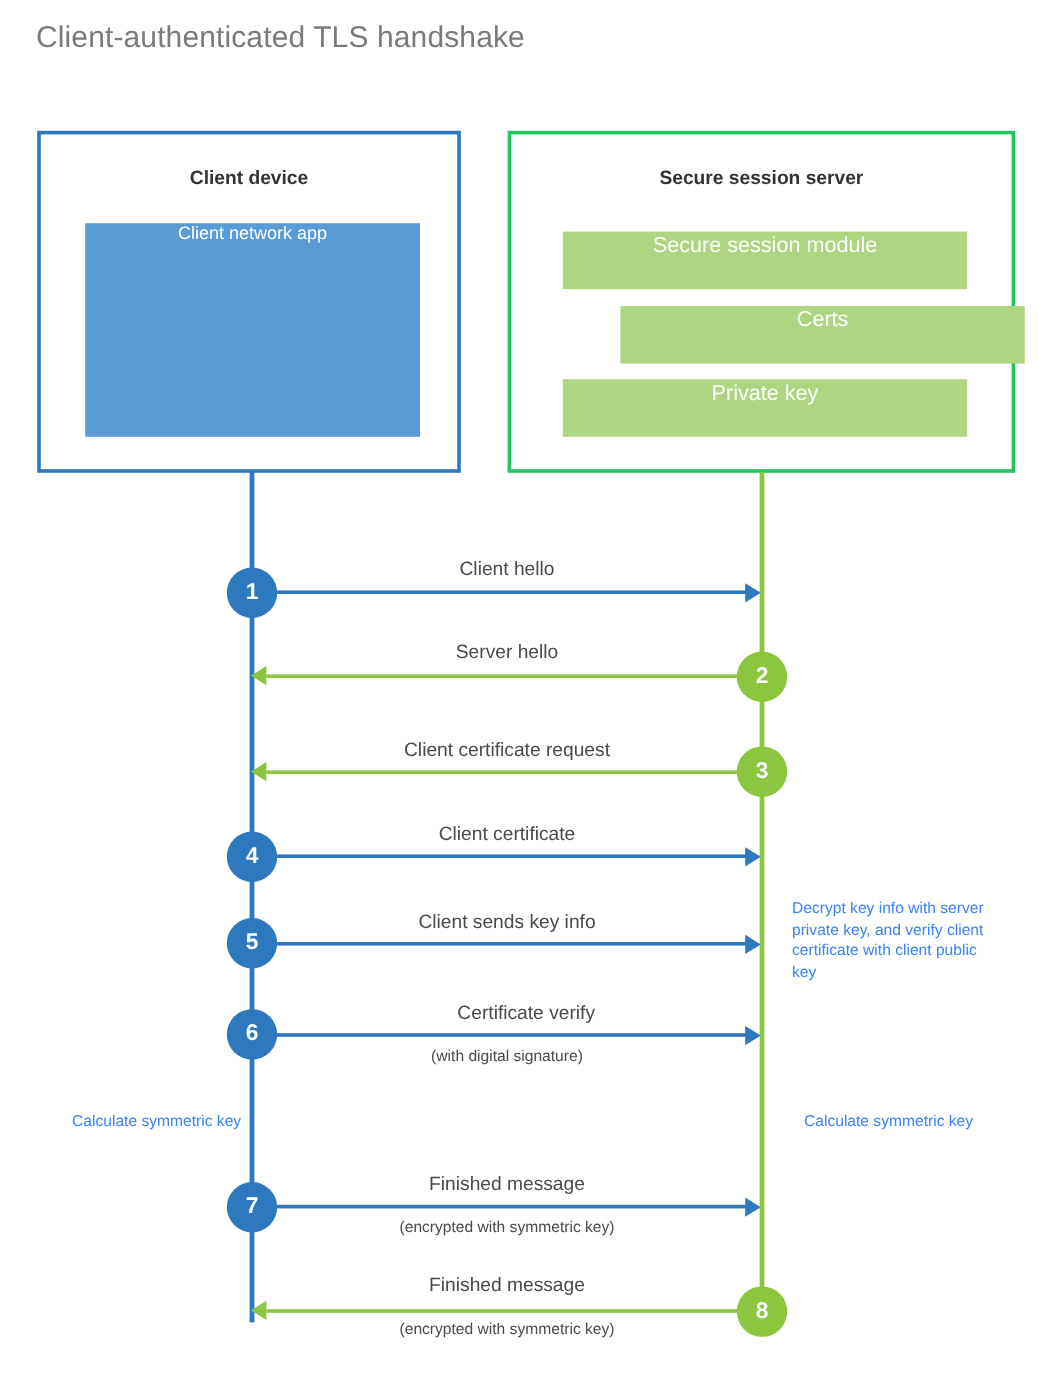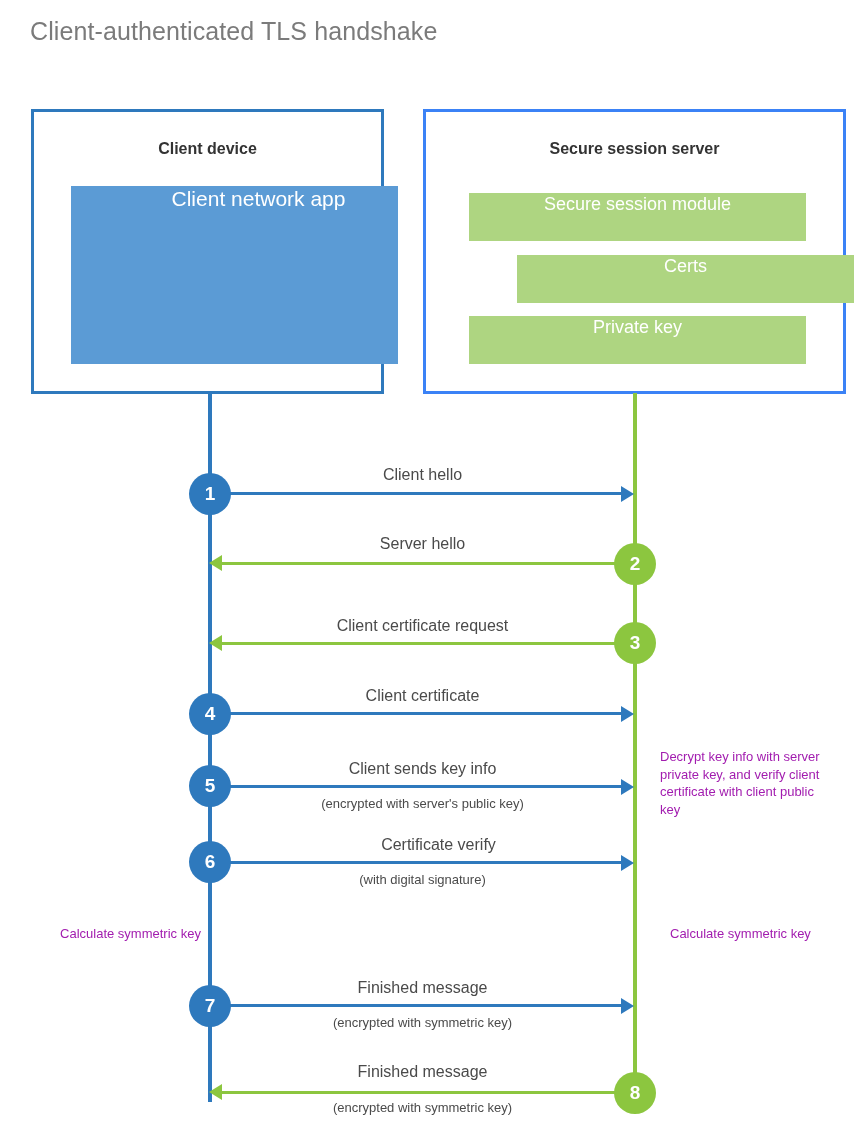--- a/index.html
+++ b/index.html
@@ -45,21 +45,21 @@
     top: 109px;
     width: 353px;
     height: 285px;
     border: 3px solid #2e79bd;
   }
   .actor-box.server {
     left: 423px;
     top: 109px;
     width: 423px;
     height: 285px;
-    border: 3px solid #3b82f6;
+    border: 3px solid #22c55e;
     padding-left: 17px;
   }
   .actor-title {
     position: absolute;
     left: 0;
     right: 0;
     top: 28px;
     text-align: center;
     font-size: 16px;
     font-weight: bold;
@@ -75,22 +75,21 @@
     color: #ffffff;
     text-align: center;
     line-height: 1.25;
   }
   .inner-block.client-app {
     left: 37px;
     top: 74px;
     width: 279px;
     height: 178px;
     background: #5b9bd5;
-    font-size: 21px;
-    padding-left: 48px;
+    font-size: 15px;
   }
   .inner-block.srv-bar {
     left: 43px;
     width: 337px;
     height: 48px;
     background: #aed581;
     font-size: 18px;
   }
   .inner-block.srv-bar.b1 { top: 81px; }
   .inner-block.srv-bar.b2 { top: 143px; margin-left: 48px; }
@@ -160,21 +159,21 @@
     position: absolute;
     text-align: center;
     font-size: 13px;
     color: #4a4a4a;
     white-space: nowrap;
   }
   .side-note {
     position: absolute;
     font-size: 13px;
     line-height: 1.35;
-    color: #a21caf;
+    color: #3b82f6;
   }
   .side-note.left-note { text-align: center; }
   .side-note.right-note { text-align: left; }
 </style>
 </head>
 <body>
 
 <div id="canvas">
 
   <div class="page-title">Client-authenticated TLS handshake</div>
@@ -226,21 +225,20 @@
   <div class="msg-label" style="left:210px; top:687px; width:425px;">Client certificate</div>
   <div class="msg-line blue" style="left:230px; top:712px; width:392px;"></div>
   <div class="arrow-head right blue" style="left:621px; top:706px;"></div>
   <div class="step-circle blue" style="left:189px; top:693px;">
     <span>4</span>
   </div>
 
   <div class="msg-label" style="left:210px; top:760px; width:425px;">Client sends key info</div>
   <div class="msg-line blue" style="left:230px; top:785px; width:392px;"></div>
   <div class="arrow-head right blue" style="left:621px; top:779px;"></div>
-  <div class="msg-sublabel" style="left:210px; top:796px; width:425px;">(encrypted with server's public key)</div>
   <div class="step-circle blue" style="left:189px; top:765px;">
     <span>5</span>
   </div>
 
   <div class="side-note right-note" style="left:660px; top:748px; width:165px;">Decrypt key info with server private key, and verify client certificate with client public key</div>
 
   <div class="msg-label" style="left:226px; top:836px; width:425px;">Certificate verify</div>
   <div class="msg-line blue" style="left:230px; top:861px; width:392px;"></div>
   <div class="arrow-head right blue" style="left:621px; top:855px;"></div>
   <div class="msg-sublabel" style="left:210px; top:872px; width:425px;">(with digital signature)</div>

